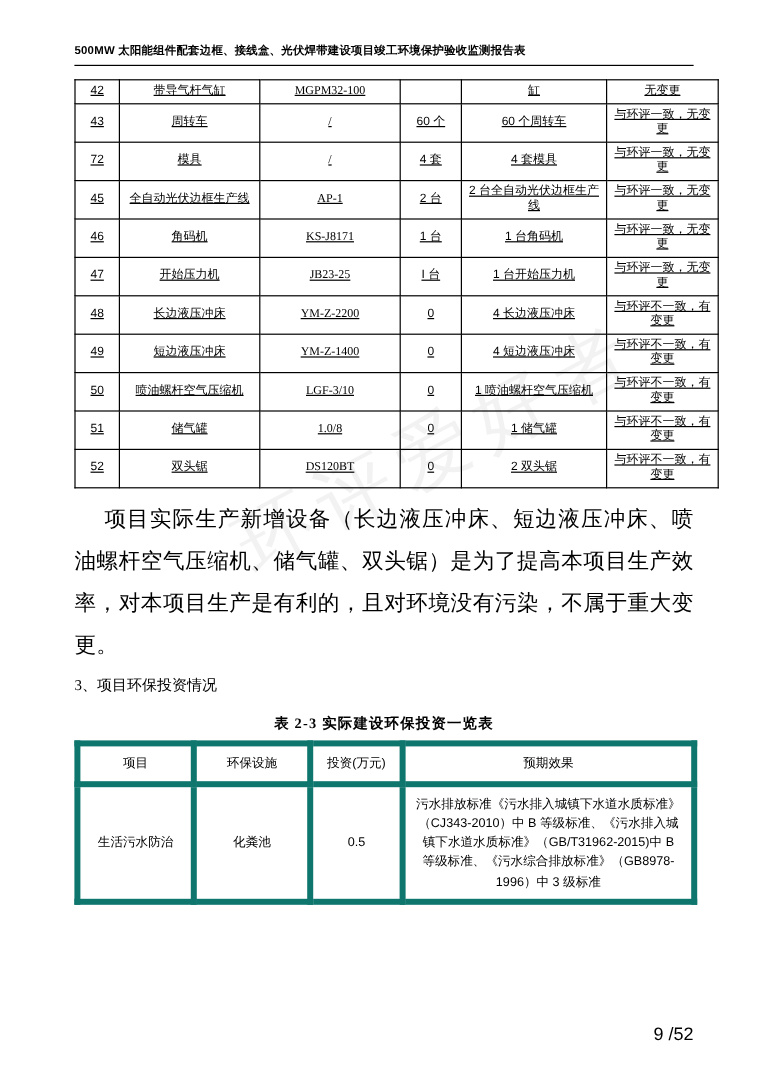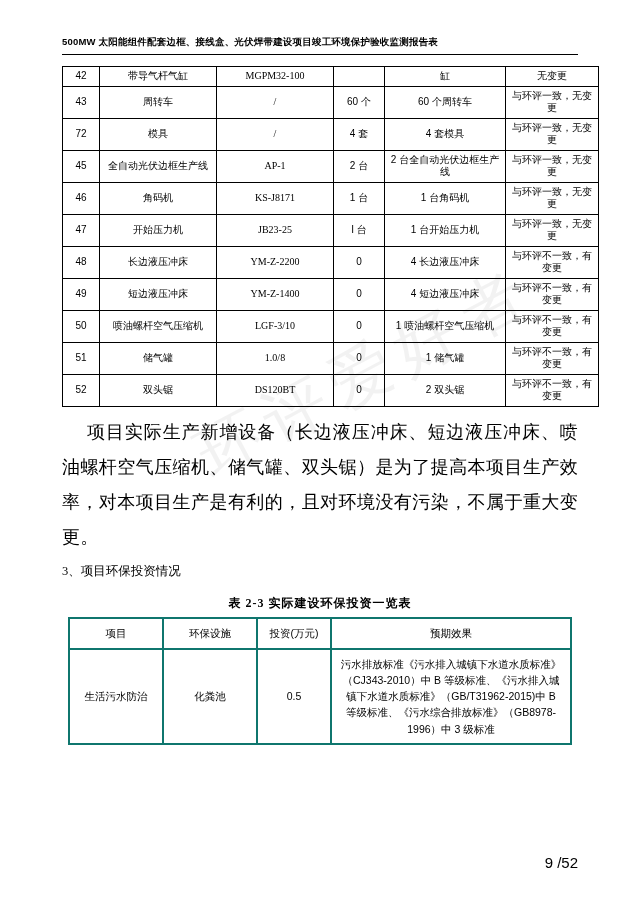--- a/index.html
+++ b/index.html
@@ -50,20 +50,21 @@
   .content {
     position: absolute;
     left: 62px;
     top: 66px;
     width: 516px;
   }
   table.eq {
     border-collapse: collapse;
     width: 516px;
     table-layout: fixed;
+    text-decoration: underline;
   }
   table.eq td {
     border: 1px solid #000;
     font-size: 10px;
     text-align: center;
     vertical-align: middle;
     padding: 3px 2px;
     line-height: 1.25;
     font-family: "Liberation Sans", sans-serif;
   }
@@ -95,21 +96,21 @@
     margin-bottom: 5px;
     letter-spacing: 1px;
   }
   table.inv {
     border-collapse: collapse;
     width: 460px;
     margin: 0 auto;
     table-layout: fixed;
   }
   table.inv th, table.inv td {
-    border: 2px solid #0f766e;
+    border: 5px solid #0f766e;
     font-size: 10.5px;
     text-align: center;
     vertical-align: middle;
     padding: 4px 3px;
     line-height: 1.55;
     font-weight: normal;
     font-family: "Liberation Sans", sans-serif;
   }
   table.inv td.c1 { width: 86px; }
   table.inv td.c2 { width: 86px; }

